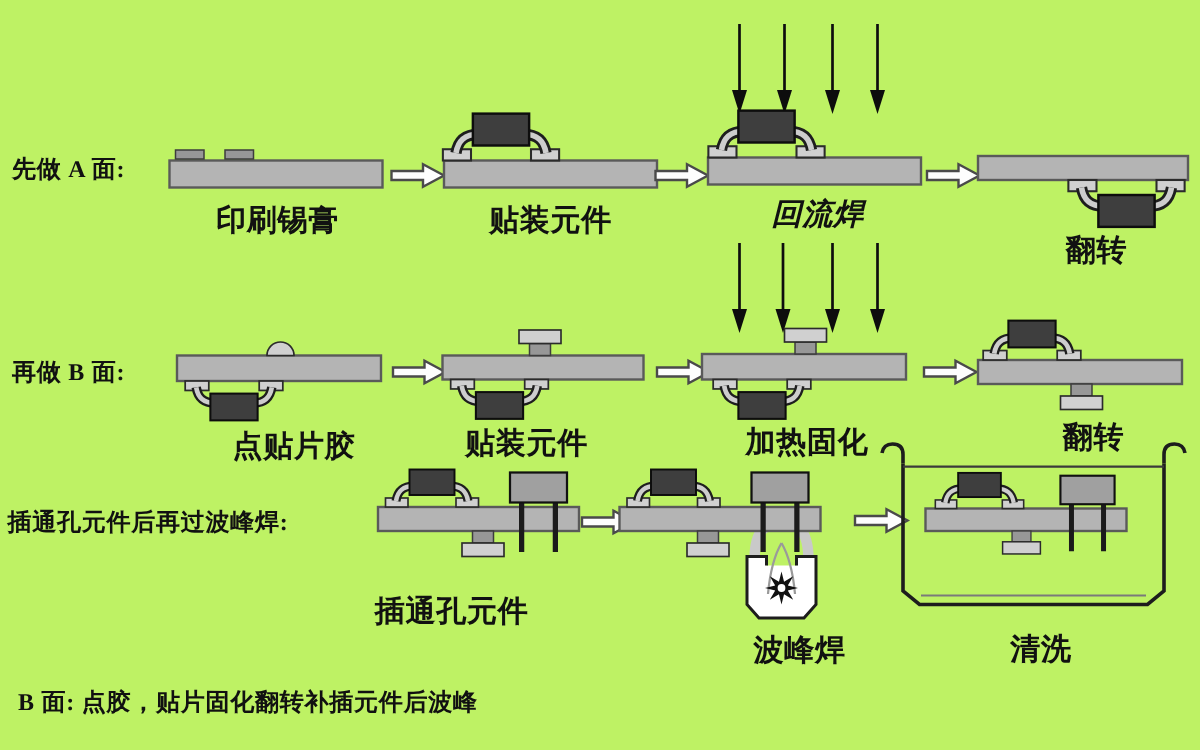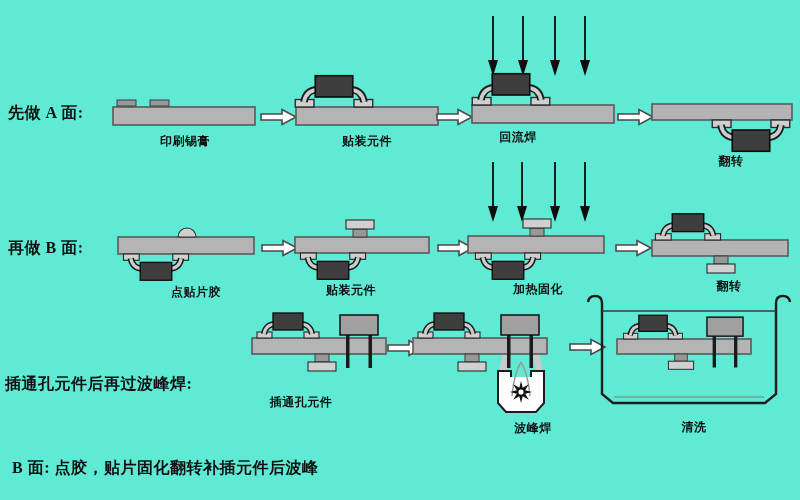--- a/index.html
+++ b/index.html
@@ -1,21 +1,21 @@
 <!DOCTYPE html>
 <html><head>
 <meta charset="utf-8">
 <style>
   html,body{margin:0;padding:0;background:#fff;}
   #stage{
-    position:relative;width:800px;height:500px;background:#5eead4;overflow:hidden;
+    position:relative;width:800px;height:500px;background:#bef264;overflow:hidden;
     font-family:"Liberation Serif","DejaVu Serif",serif;color:#111;
   }
   .rowlabel{position:absolute;font-weight:bold;font-size:16px;white-space:nowrap;letter-spacing:.5px;}
-  .caption{position:absolute;transform:translateX(-50%);font-weight:bold;font-size:12px;white-space:nowrap;letter-spacing:.5px;}
+  .caption{position:absolute;transform:translateX(-50%);font-weight:bold;font-size:20px;white-space:nowrap;letter-spacing:.5px;}
   .note{position:absolute;font-weight:bold;font-size:16px;white-space:nowrap;letter-spacing:.5px;}
   svg{position:absolute;left:0;top:0;}
   .board{fill:#b4b4b4;stroke:#5a5a5a;stroke-width:1.6;}
   .pad{fill:#d0d0d0;stroke:#2b2b2b;stroke-width:1.1;}
   .paste{fill:#979797;stroke:#3d3d3d;stroke-width:1;}
   .comp{fill:#3e3e3e;stroke:#0d0d0d;stroke-width:1.3;}
   .leadD{stroke:#1e1e1e;stroke-width:6;fill:none;}
   .leadL{stroke:#cdcdcd;stroke-width:3;fill:none;}
   .hollow{fill:#fdfdfd;stroke:#4a4a4a;stroke-width:1.6;}
   .thin{stroke:#0d0d0d;stroke-width:1.8;}
@@ -159,25 +159,25 @@
       </g>
       <rect class="board" x="617" y="339" width="134" height="15"></rect>
       <use href="#smtTop" transform="translate(653,339) scale(0.95)"></use>
       <use href="#capComp" transform="translate(681,354) scale(0.9,-0.9)"></use>
       <use href="#thComp" transform="translate(725,339) scale(0.95)"></use>
     </g>
   </svg>
 
   <div class="rowlabel" style="left:8px;top:103px;">先做 A 面:</div>
   <div class="rowlabel" style="left:8px;top:238px;">再做 B 面:</div>
-  <div class="rowlabel" style="left:5px;top:338px;margin-top:36px;">插通孔元件后再过波峰焊:</div>
+  <div class="rowlabel" style="left:5px;top:338px;">插通孔元件后再过波峰焊:</div>
 
   <div class="caption" style="left:185px;top:133px;">印刷锡膏</div>
   <div class="caption" style="left:367px;top:133px;">贴装元件</div>
-  <div class="caption" style="left:518px;top:129px;">回流焊</div>
+  <div class="caption" style="left:545px;top:129px;font-style:italic;">回流焊</div>
   <div class="caption" style="left:731px;top:153px;">翻转</div>
 
   <div class="caption" style="left:196px;top:284px;">点贴片胶</div>
   <div class="caption" style="left:351px;top:282px;">贴装元件</div>
   <div class="caption" style="left:538px;top:281px;">加热固化</div>
   <div class="caption" style="left:729px;top:278px;">翻转</div>
 
   <div class="caption" style="left:301px;top:394px;">插通孔元件</div>
   <div class="caption" style="left:521px;top:420px;margin-left:12px;">波峰焊</div>
   <div class="caption" style="left:694px;top:419px;">清洗</div>

